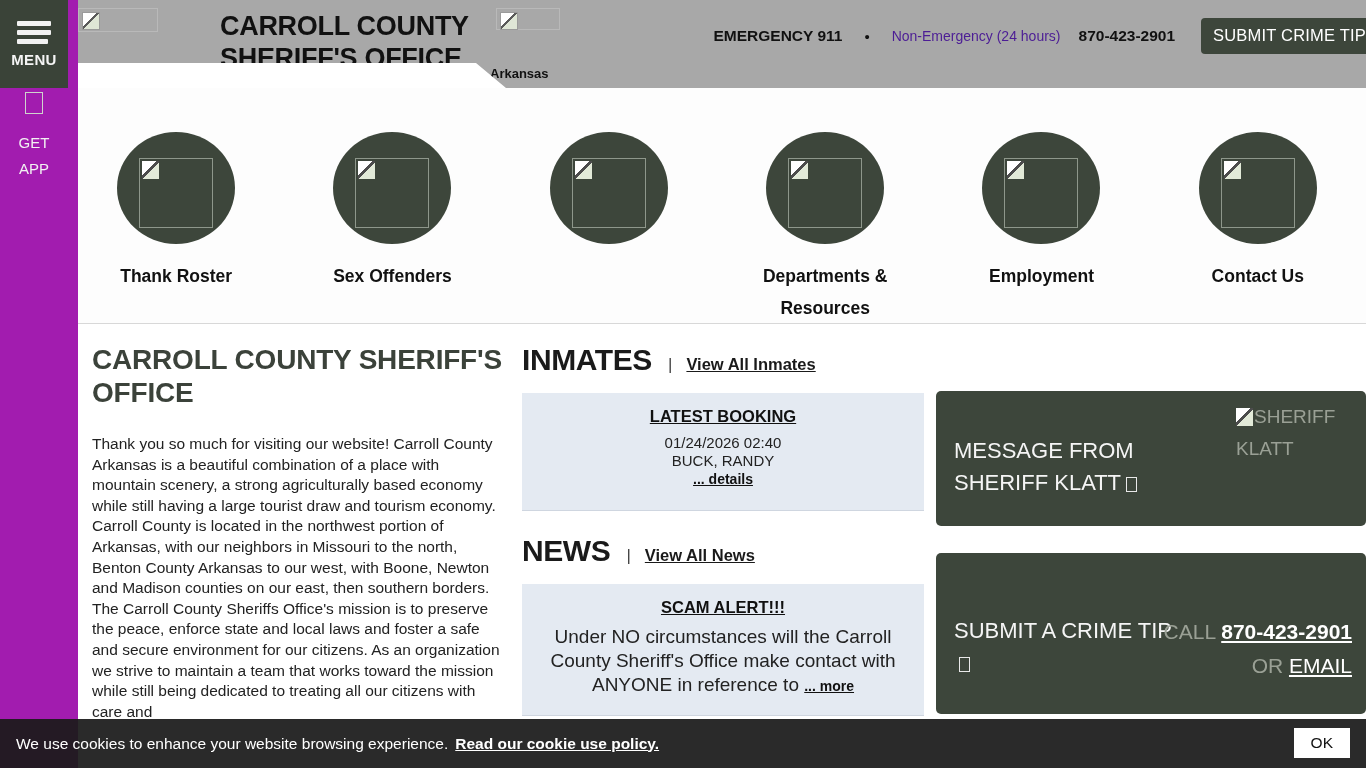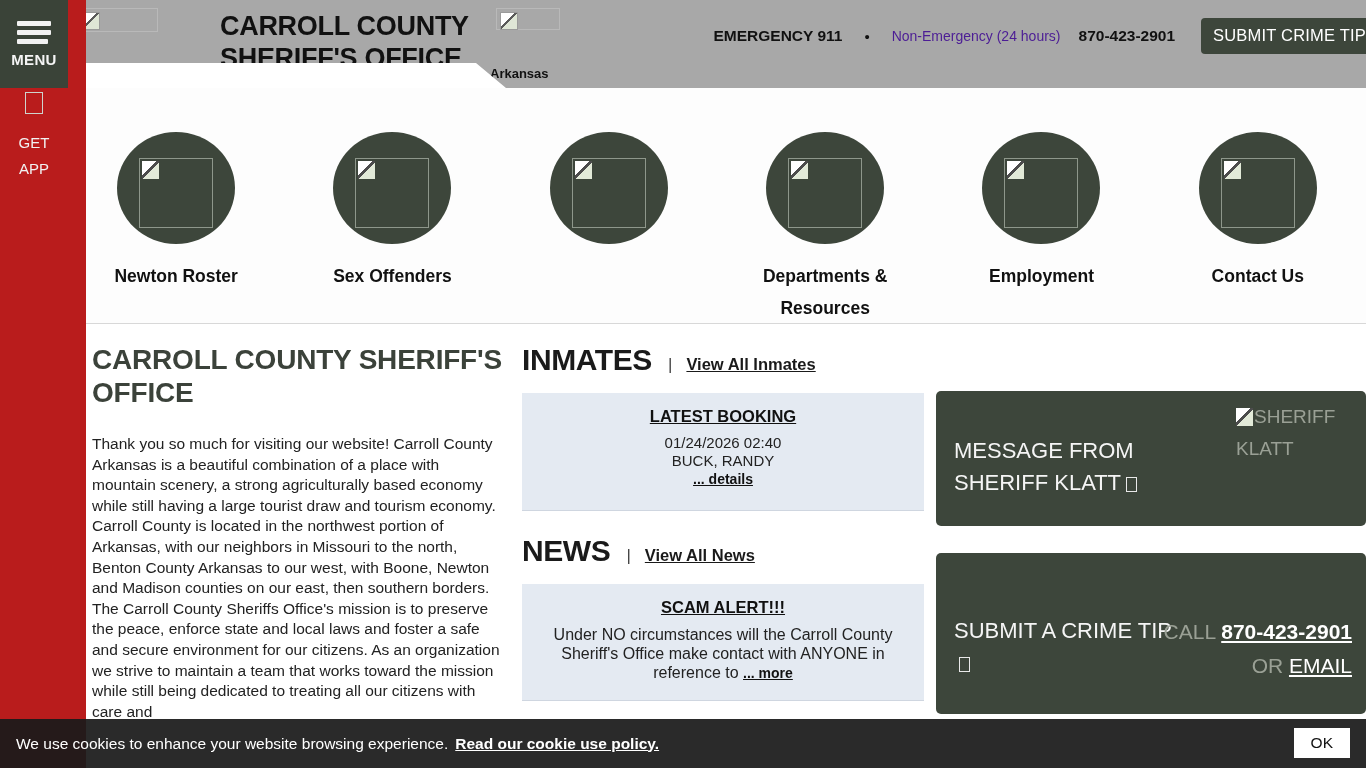--- a/index.html
+++ b/index.html
@@ -6,22 +6,22 @@
   html, body {
     width: 1366px; height: 768px;
     overflow: hidden;
     background: #ffffff;
     font-family: "Liberation Sans", sans-serif;
   }
   #page { position: relative; width: 1366px; height: 768px; background:#fff; }
 
   
   #rail {
-    position: absolute; left:0; top:0; width: 86px; height: 768px;
-    background: #b91c1c;
+    position: absolute; left:0; top:0; width: 78px; height: 768px;
+    background: #a21caf;
     z-index: 40;
   }
   #menu-btn {
     position:absolute; left:0; top:0; width:68px; height:88px;
     background:#3a4338;
     display:flex; flex-direction:column; align-items:center; justify-content:center;
     cursor:pointer;
   }
   .bars { width:34px; }
   .bars span { display:block; height:5px; background:#f2f2f2; margin-bottom:4px; border-radius:1px; }
@@ -152,21 +152,21 @@
     margin-top:16px; background:#e4eaf2; border-bottom:1px solid #cfd6e0;
     padding:14px 16px 18px 16px; text-align:center;
   }
   #booking-card { padding-bottom:22px; }
   .card-title {
     font-size:16.5px; font-weight:700; color:#111; text-decoration:underline;
     cursor:pointer; display:block; margin-bottom:8px;
   }
   .card-line { font-size:15px; line-height:18px; color:#222; }
   .card-more { font-size:14px; font-weight:700; color:#111; text-decoration:underline; cursor:pointer; }
-  #scam-body { font-size:16px; line-height:19px; color:#222; }
+  #scam-body { font-size:19px; line-height:24px; color:#222; }
   #news-sec { margin-top:23px; }
 
   #col-right { position:absolute; left:868px; top:0; width:430px; }
   .panel {
     background:#3d463b; border-radius:5px; color:#fff;
     position:relative; overflow:hidden;
   }
   #sheriff-panel { margin-top:66px; height:135px; }
   #sheriff-title {
     position:absolute; left:18px; top:44px; width:230px;
@@ -251,21 +251,21 @@
         <span id="crime-tip-btn">SUBMIT CRIME TIP</span>
       </div>
     </div>
   </div>
 
   <div id="iconnav">
     <div class="navitem">
       <div class="circle">
           <span class="inner-ph"></span>
         </div>
-      <div class="navlabel">Newton Roster</div>
+      <div class="navlabel">Thank Roster</div>
     </div>
     <div class="navitem">
       <div class="circle">
           <span class="inner-ph"></span>
         </div>
       <div class="navlabel">Sex Offenders</div>
     </div>
     <div class="navitem">
       <div class="circle">
           <span class="inner-ph"></span>

